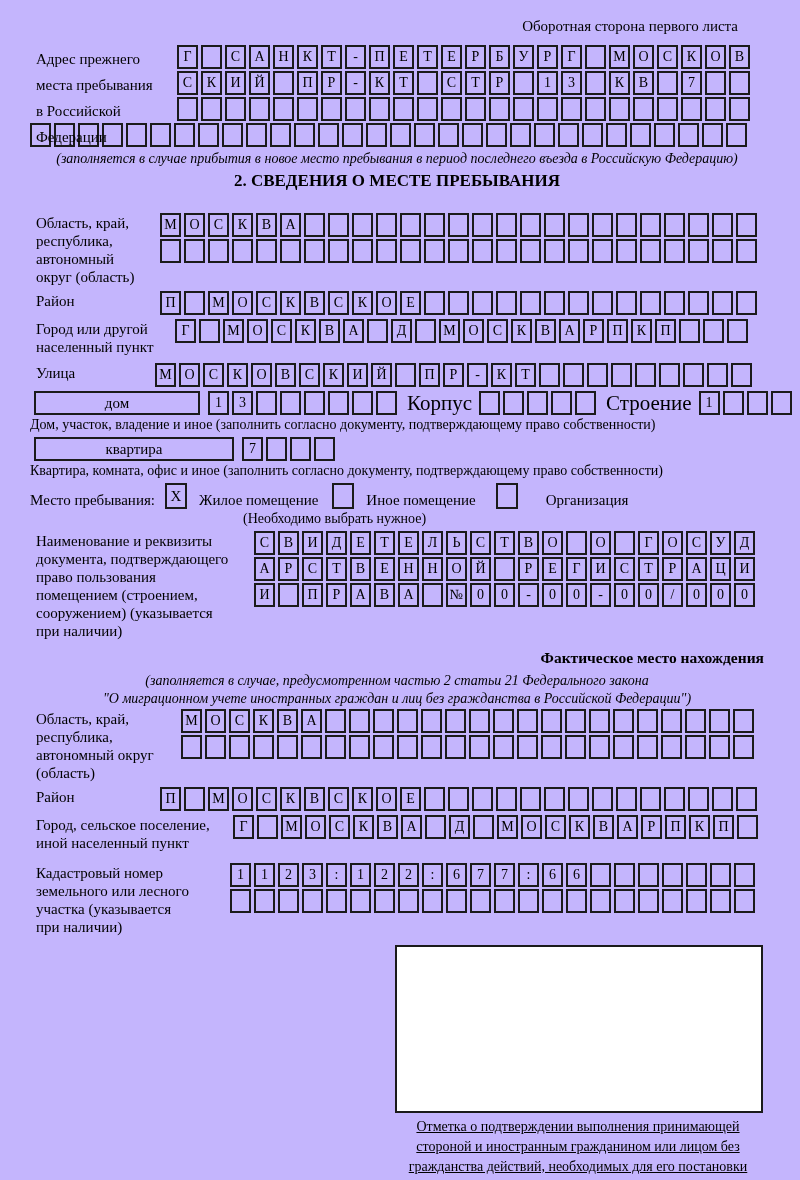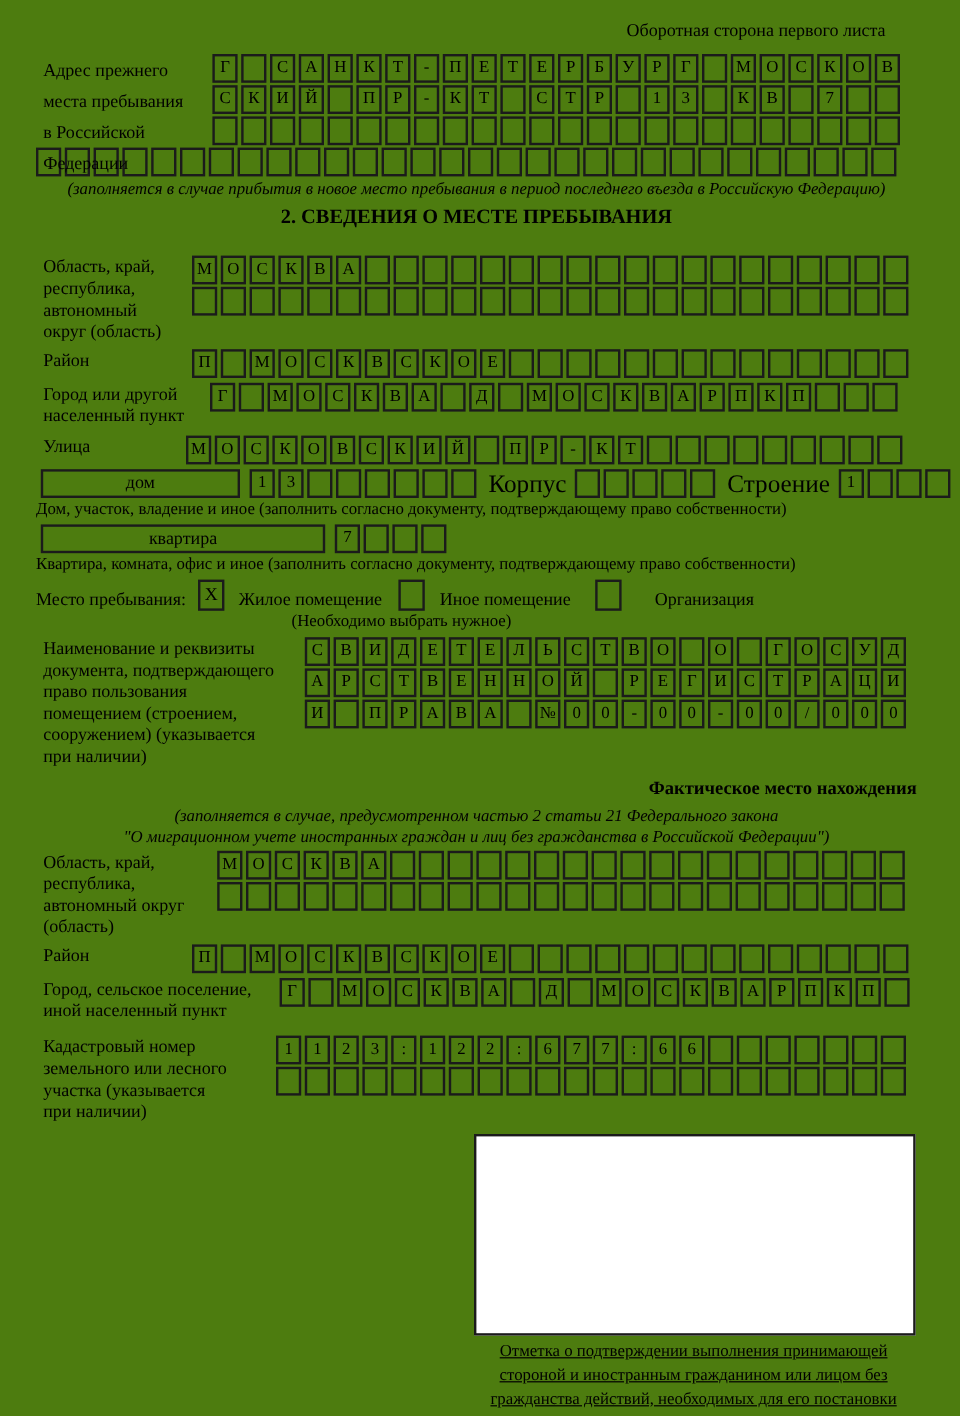--- a/index.html
+++ b/index.html
@@ -1,18 +1,18 @@
 <!DOCTYPE html>
 <html><head>
 <meta charset="utf-8">
 <style>
   html,body{margin:0;padding:0;background:#fff;}
   .page{
     width:800px;height:1180px;box-sizing:border-box;position:relative;
-    background:#4d7c0f;color:#000;overflow:hidden;
+    background:#c4b5fd;color:#000;overflow:hidden;
     font-family:"Liberation Serif","DejaVu Serif",serif;
     padding:16px 36px 0 30px;
   }
   .hdr-note{font-size:15px;text-align:right;margin:2px 26px 10px 0;}
   
   .cells{display:flex;flex-wrap:nowrap;}
   .cell{
     box-sizing:border-box;flex:0 0 auto;width:21px;height:24px;margin-right:3px;
     border:2px solid #1b1b1b;display:flex;align-items:center;justify-content:center;
     font-size:14px;line-height:1;
@@ -375,21 +375,21 @@
     <div class="cells">
         <div class="cell">1</div>
         <div class="cell"></div>
         <div class="cell"></div>
         <div class="cell"></div>
       </div>
   </div>
   <div class="caption">Дом, участок, владение и иное (заполнить согласно документу, подтверждающему право собственности)</div>
 
   <div class="flexrow rowline" style="margin-left:4px;">
-    <div class="named-rect" style="width:237px;">квартира</div>
+    <div class="named-rect" style="width:200px;">квартира</div>
     <div class="gap8"></div>
     <div class="cells">
         <div class="cell">7</div>
         <div class="cell"></div>
         <div class="cell"></div>
         <div class="cell"></div>
       </div>
   </div>
   <div class="caption">Квартира, комната, офис и иное (заполнить согласно документу, подтверждающему право собственности)</div>
 

